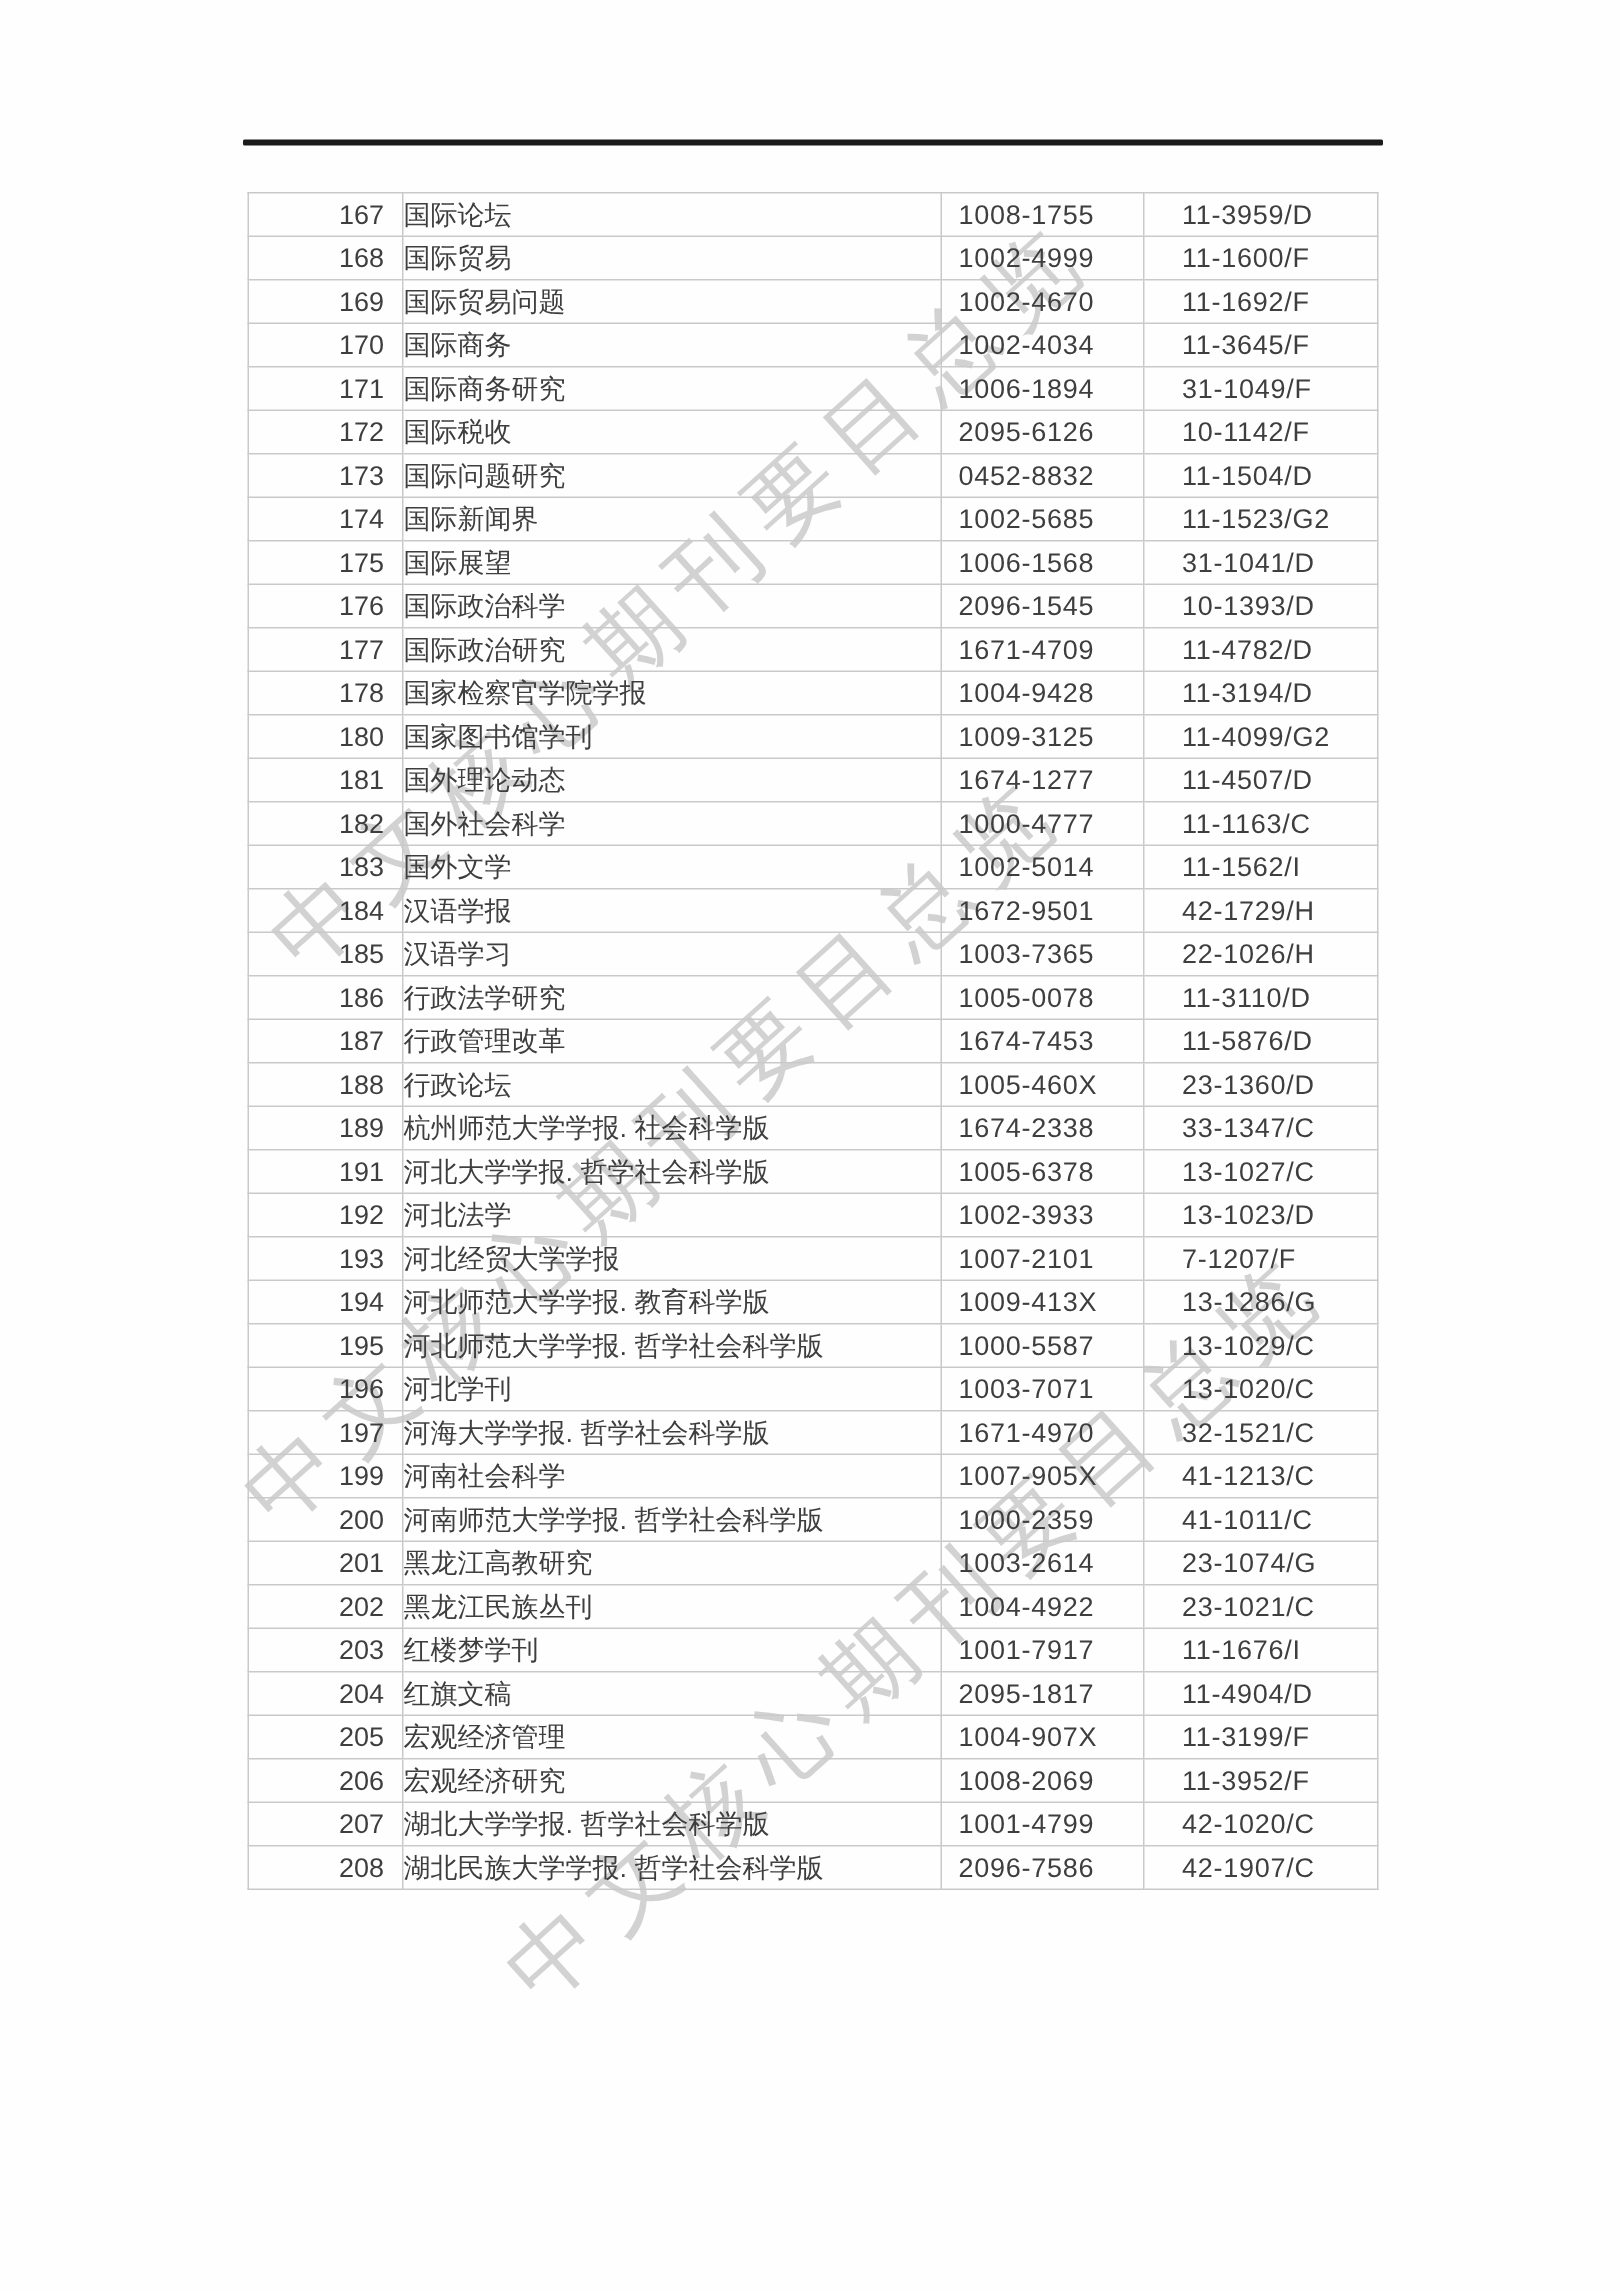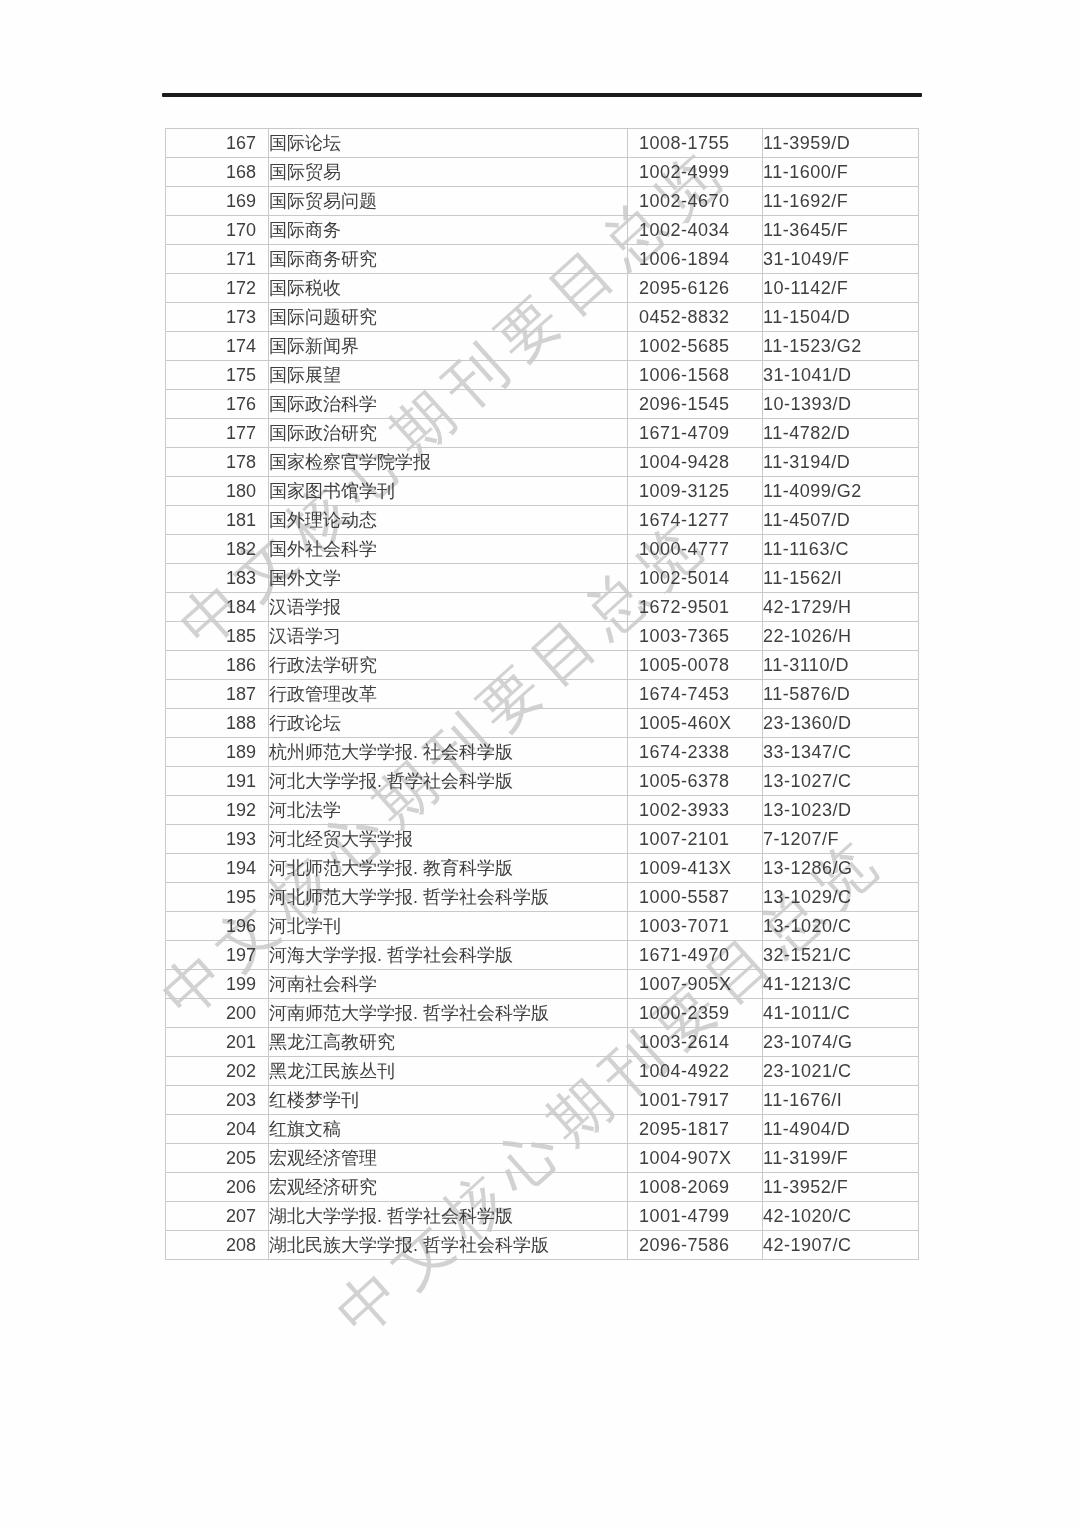--- a/index.html
+++ b/index.html
@@ -48,21 +48,21 @@
     color:#3e3e3e;
     padding:0;
     vertical-align:middle;
     white-space:nowrap;
     overflow:hidden;
     background:transparent;
   }
   td.c-num{text-align:right;padding-right:12px;margin-top:48px;}
   td.c-name{margin-top:24px;}
   td.c-issn{padding-left:11px;letter-spacing:0.5px;}
-  td.c-cn{padding-left:0;letter-spacing:0.5px;}
+  td.c-cn{padding-left:25px;letter-spacing:0.5px;}
 </style>
 </head>
 <body>
 
 <div class="page">
 
   <div class="header-rule"></div>
 
   <div class="wm-layer">
     <div class="wm b1">中文核心期刊要目总览</div>

